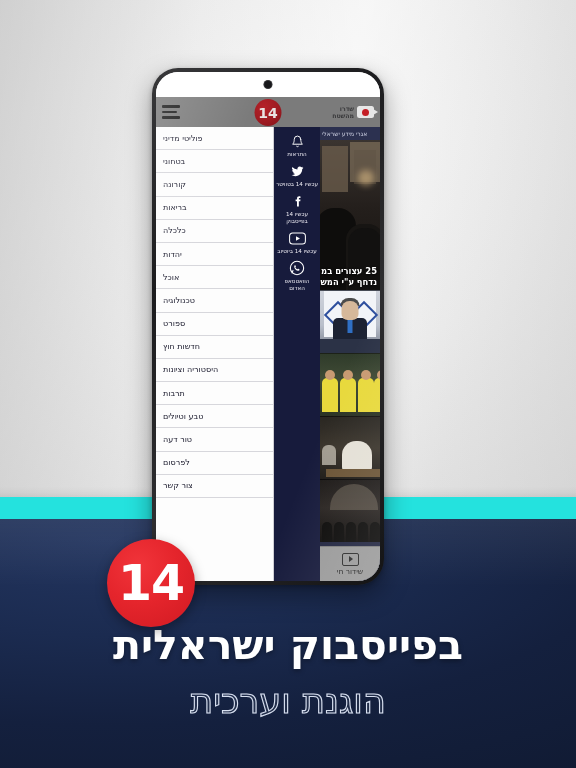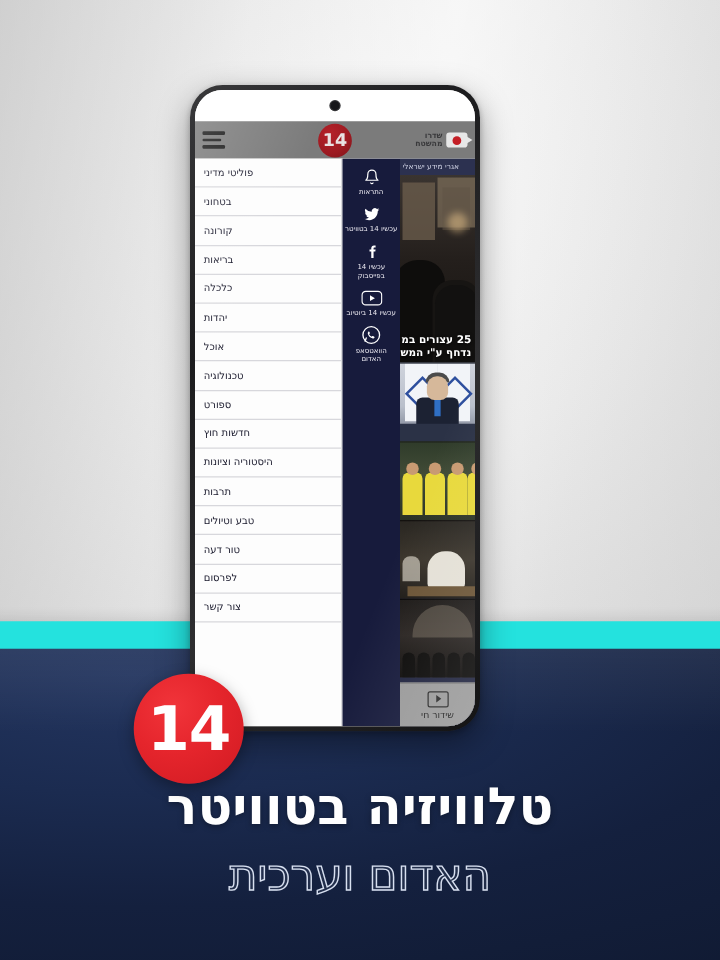--- a/index.html
+++ b/index.html
@@ -220,22 +220,22 @@
   <div class="bg"></div>
   <div class="bg-sheen"></div>
 
   <div class="teal-panel"></div>
   <div class="navy-panel"></div>
 
   <div class="logo-badge">
     <span>14</span>
   </div>
 
-  <div class="banner-title">טלוויזיה בטוויטר</div>
-  <div class="banner-sub">האדום וערכית</div>
+  <div class="banner-title">בפייסבוק ישראלית</div>
+  <div class="banner-sub">הוגנת וערכית</div>
 
   <div class="phone">
     <div class="phone-inner">
 
       <div class="status-bar">
         <div class="punch"></div>
       </div>
 
       <div class="app-header">
         <div class="hamburger">

